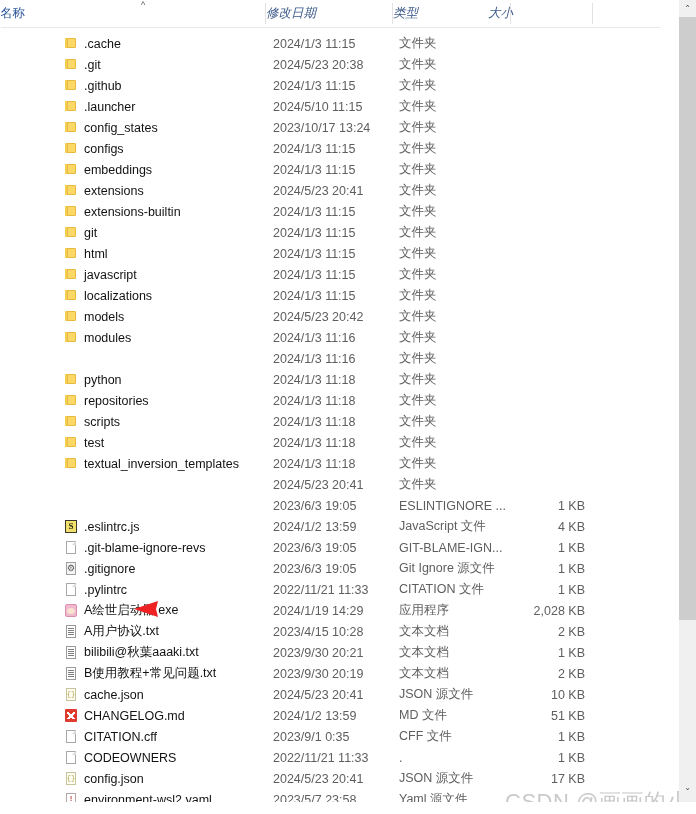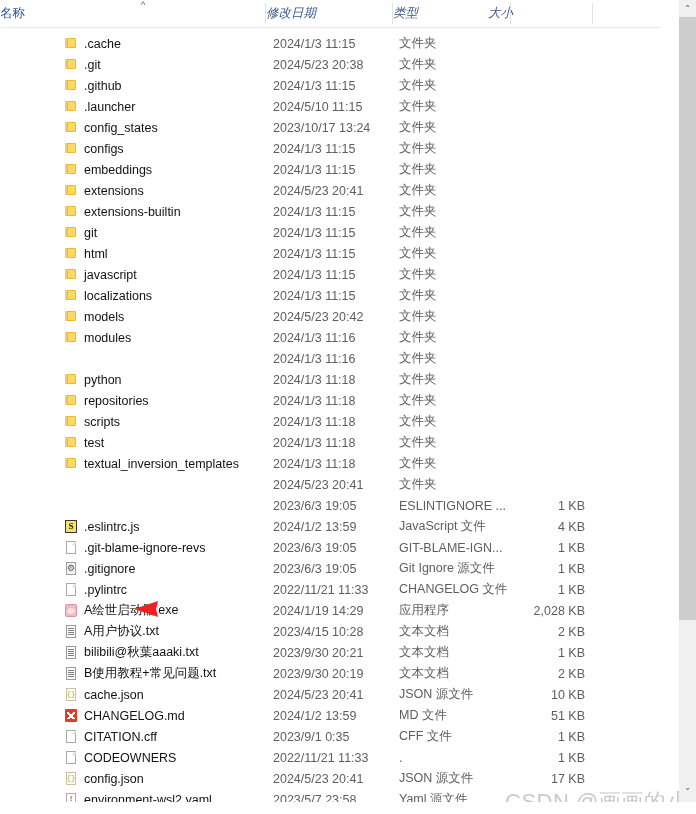--- a/index.html
+++ b/index.html
@@ -438,21 +438,21 @@
         <div class="cell-date">2023/6/3 19:05</div>
         <div class="cell-type">Git Ignore 源文件</div>
         <div class="cell-size">1 KB</div>
       </div>
       <div class="row">
         <div class="cell-name">
           <span class="ic ic-page"></span>
           <span class="nm">.pylintrc</span>
         </div>
         <div class="cell-date">2022/11/21 11:33</div>
-        <div class="cell-type">CHANGELOG 文件</div>
+        <div class="cell-type">CITATION 文件</div>
         <div class="cell-size">1 KB</div>
       </div>
       <div class="row">
         <div class="cell-name">
           <span class="ic ic-exe"></span>
           <span class="nm">A绘世启动器.exe</span>
         </div>
         <div class="cell-date">2024/1/19 14:29</div>
         <div class="cell-type">应用程序</div>
         <div class="cell-size">2,028 KB</div>

